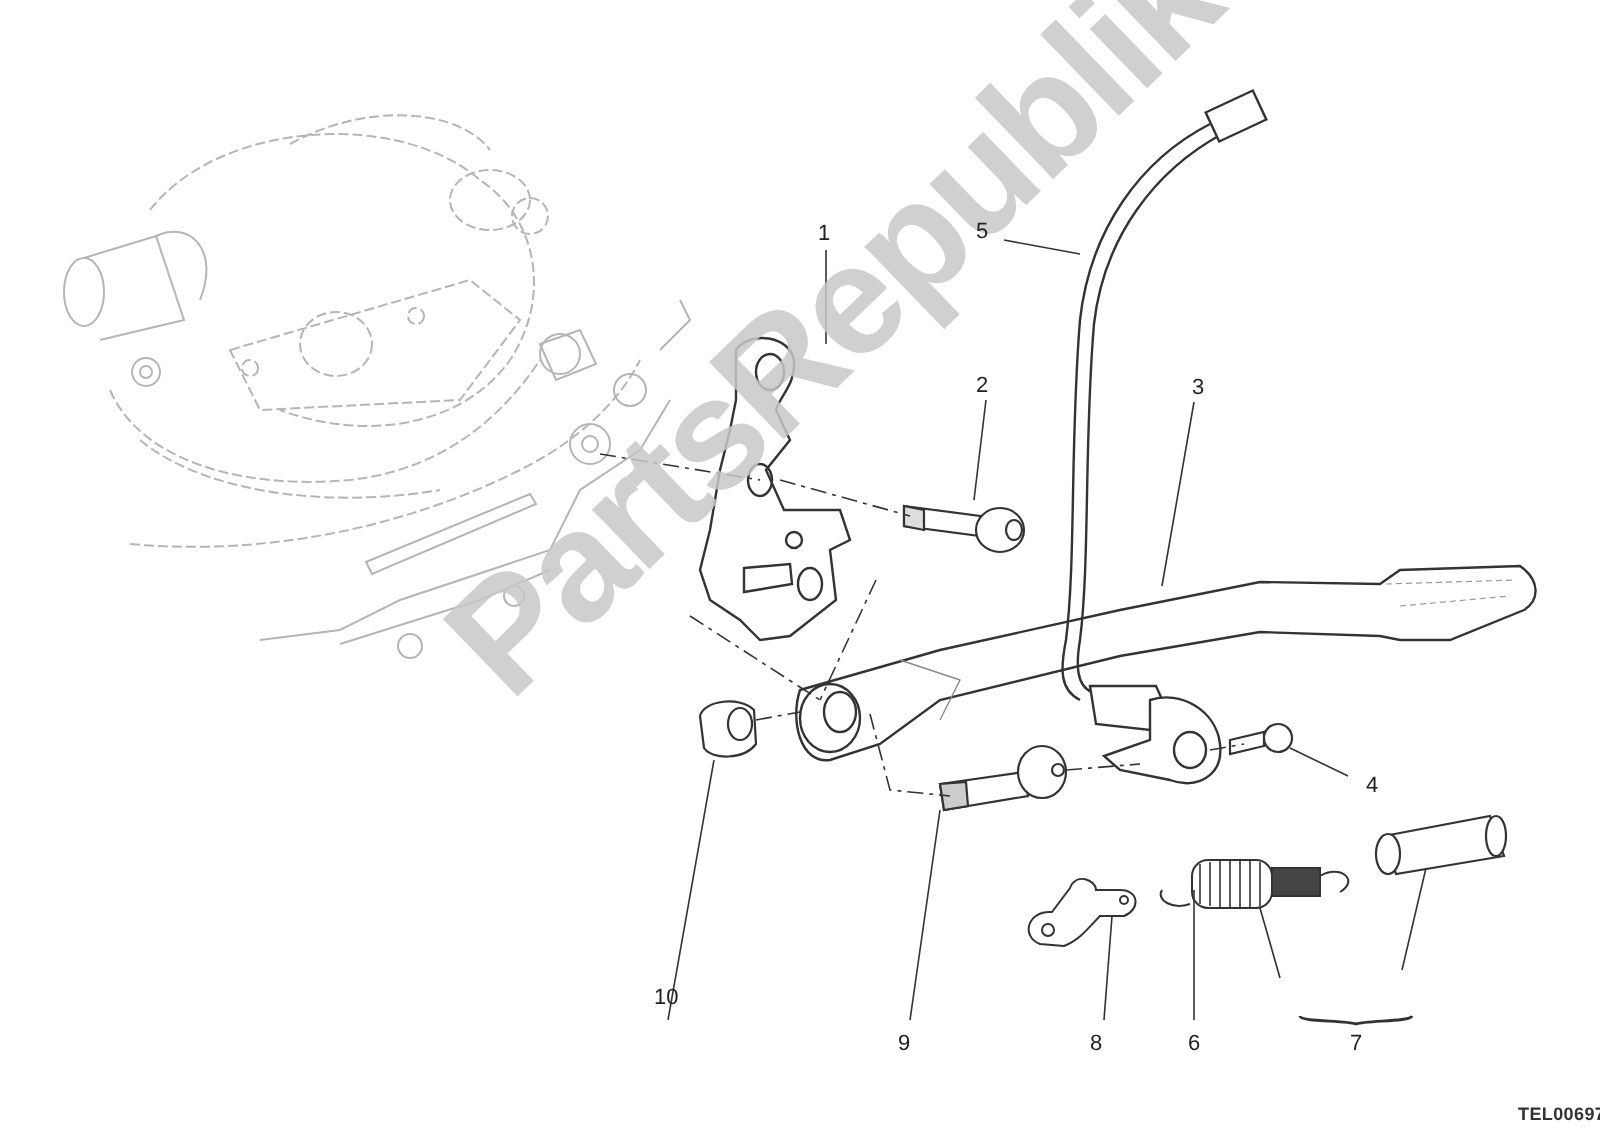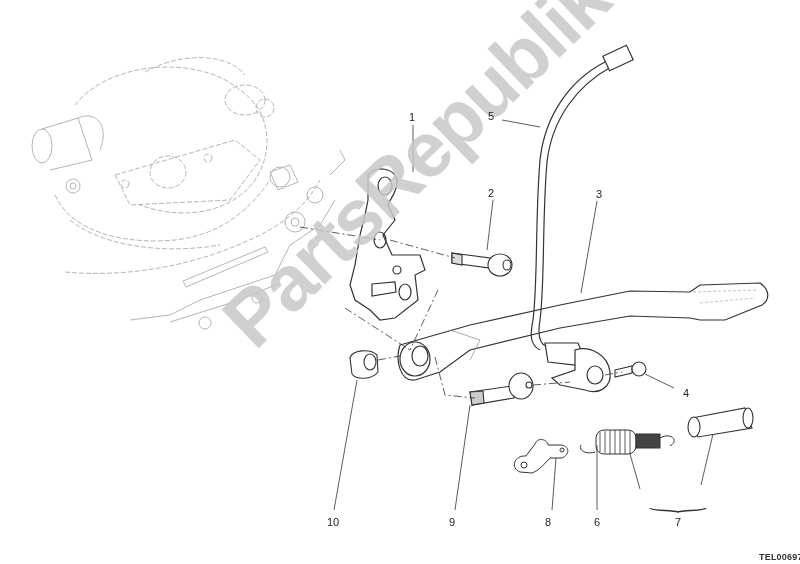--- a/index.html
+++ b/index.html
@@ -152,16 +152,16 @@
 
 <span class="callout" style="left:409px;top:112px;">1</span>
 <span class="callout" style="left:488px;top:188px;">2</span>
 <span class="callout" style="left:596px;top:189px;">3</span>
 <span class="callout" style="left:683px;top:388px;">4</span>
 <span class="callout" style="left:488px;top:111px;">5</span>
 <span class="callout" style="left:594px;top:517px;">6</span>
 <span class="callout" style="left:675px;top:517px;">7</span>
 <span class="callout" style="left:545px;top:517px;">8</span>
 <span class="callout" style="left:449px;top:517px;">9</span>
-<span class="callout" style="left:327px;top:517px;">10</span>
+<span class="callout" style="left:327px;top:494px;">10</span>
 
 <span class="code" style="left:759px;top:552px;">TEL00697</span>
 </div>
 
 </body></html>

